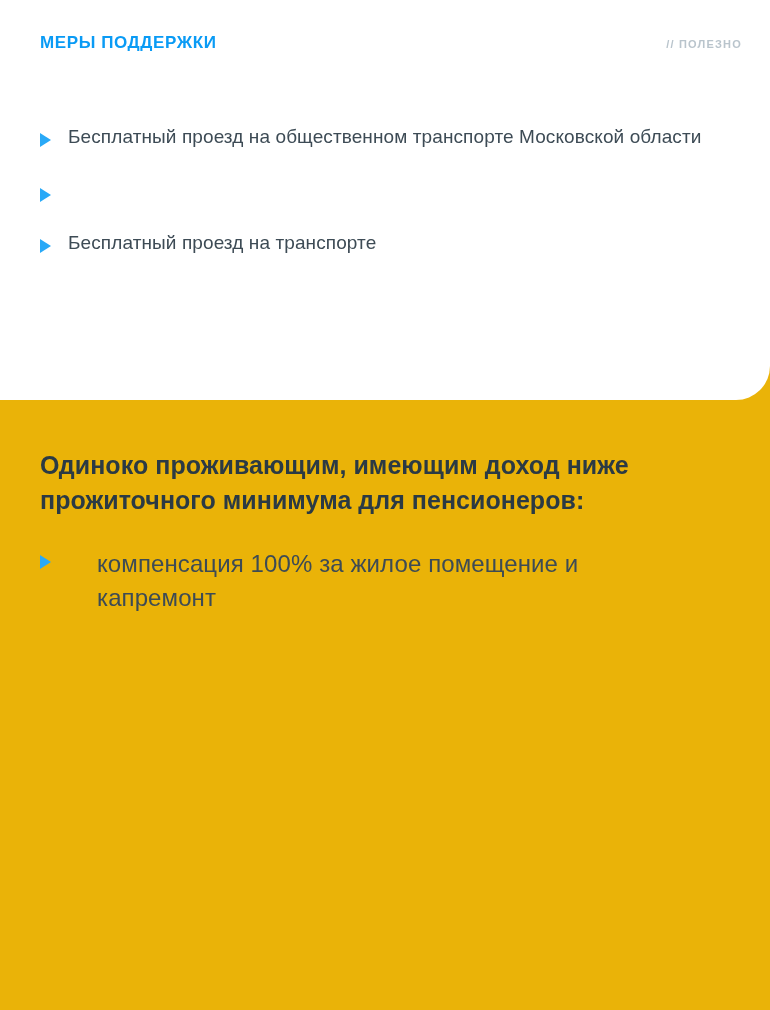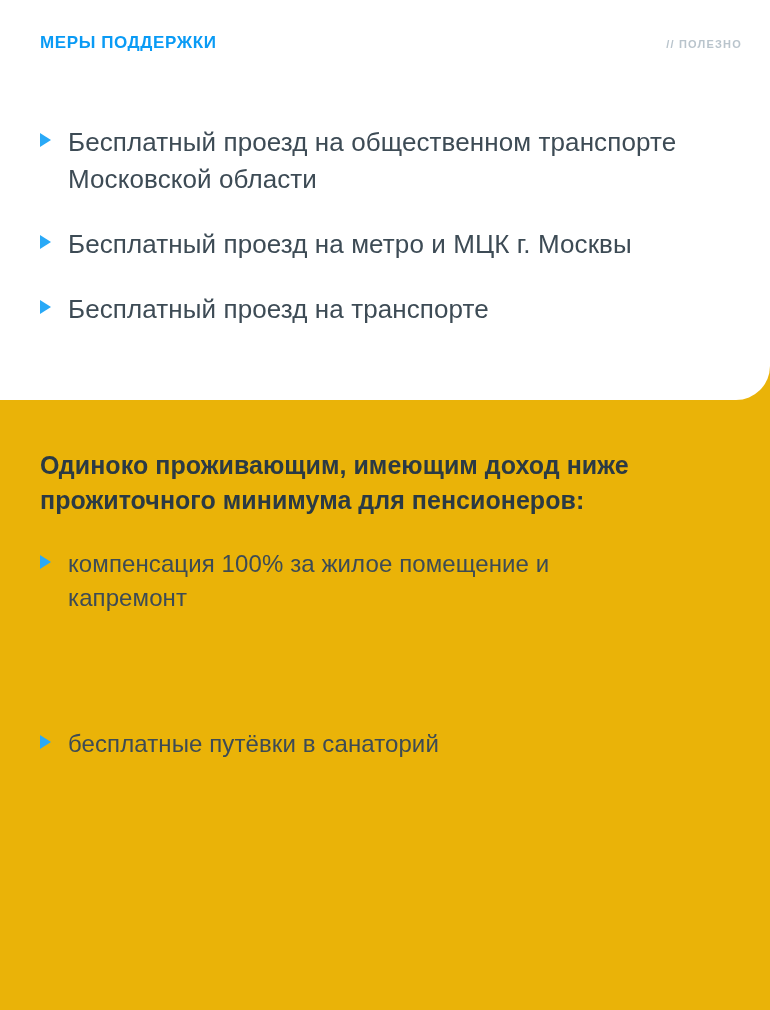--- a/index.html
+++ b/index.html
@@ -75,21 +75,21 @@
     width: 0;
     height: 0;
     border-top: 7px solid transparent;
     border-bottom: 7px solid transparent;
     border-left: 11px solid #29a9f7;
     margin-top: 9px;
     margin-right: 17px;
   }
   .bullet-text {
     color: #3d4b55;
-    font-size: 26px;
+    font-size: 19px;
     line-height: 1.42;
     font-weight: 400;
     letter-spacing: 0.1px;
   }
 
   .top-list { top: 124px; }
   .top-list .bullet-row { margin-bottom: 28px; }
 
   
   .lower {
@@ -107,21 +107,21 @@
     font-size: 25px;
     font-weight: bold;
     line-height: 1.38;
     letter-spacing: 0.05px;
   }
   .block-1 { padding-top: 48px; }
   .block-1 .bullets { margin-top: 30px; }
   .block-2 { padding-top: 64px; }
   .block-2 .bullets { margin-top: 30px; }
   .bullets .bullet-row { margin-bottom: 18px; }
-  .bullets .bullet-text { font-size: 24px; }
+  .bullets .bullet-text { font-size: 24px; margin-left: 29px; }
   .bullets .tri { margin-top: 8px; }
 </style>
 </head>
 <body>
 
 <div class="page">
 
   <div class="top-card">
 
     <div class="top-header">
@@ -131,21 +131,20 @@
 
     <div class="bullet-list top-list">
 
       <div class="bullet-row">
         <span class="tri"></span>
         <span class="bullet-text">Бесплатный проезд на общественном транспорте Московской области</span>
       </div>
 
       <div class="bullet-row">
         <span class="tri"></span>
-        <span class="bullet-text">Бесплатный проезд на метро и МЦК г. Москвы</span>
       </div>
 
       <div class="bullet-row">
         <span class="tri"></span>
         <span class="bullet-text">Бесплатный проезд на транспорте</span>
       </div>
 
     </div>
   </div>
 
@@ -155,23 +154,17 @@
       <div class="section-title">Одиноко проживающим, имеющим доход ниже прожиточного минимума для пенсионеров:</div>
       <div class="bullets">
         <div class="bullet-row">
           <span class="tri"></span>
           <span class="bullet-text">компенсация 100% за жилое помещение и капремонт</span>
         </div>
       </div>
     </div>
 
     <div class="section block-2">
-      <div class="bullets">
-        <div class="bullet-row">
-          <span class="tri"></span>
-          <span class="bullet-text">бесплатные путёвки в санаторий</span>
-        </div>
-      </div>
     </div>
 
   </div>
 
 </div>
 
 </body></html>

